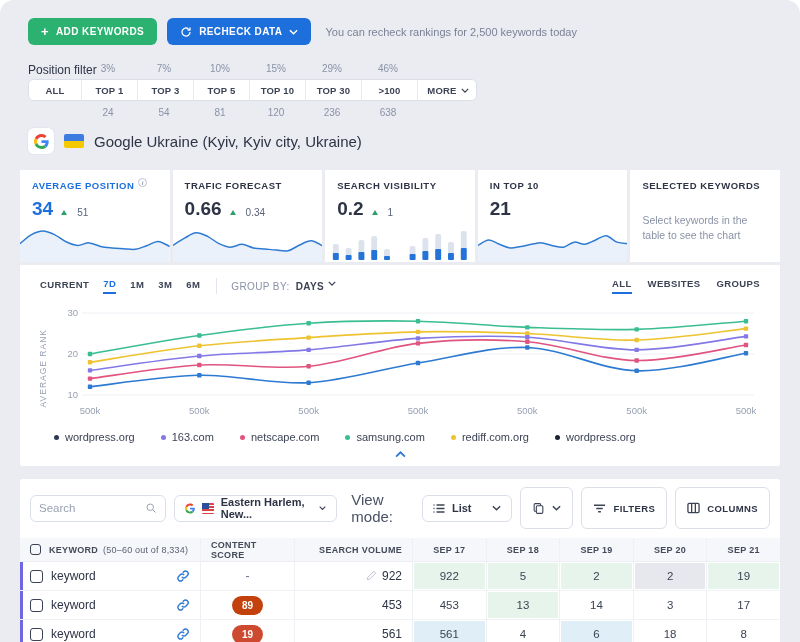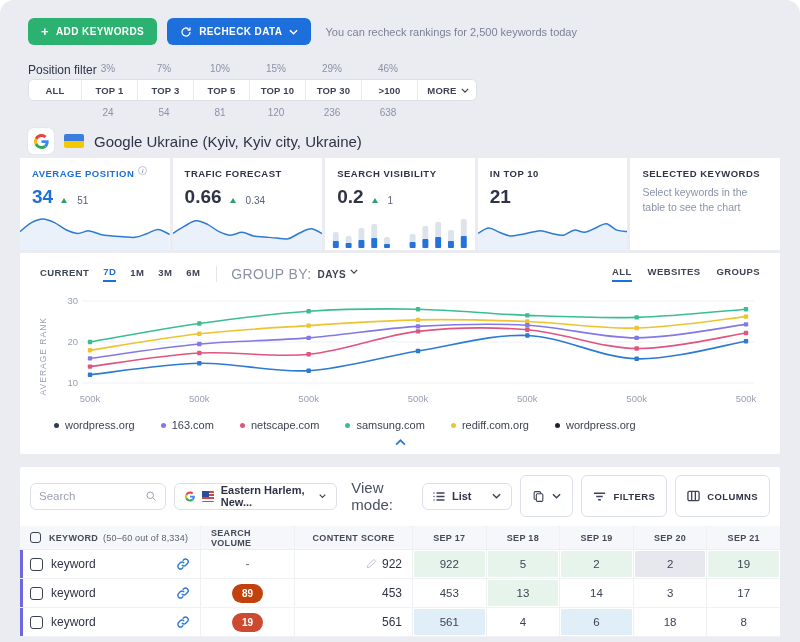--- a/index.html
+++ b/index.html
@@ -31,47 +31,47 @@
   .fromto-box { width:76px; height:23px; background:#fff; border:1px solid #dadfe8; border-radius:6px; display:flex; align-items:center; gap:8px; padding:0 10px; font-size:10px; color:#3c4354; position:relative; overflow:hidden; }
   .dash { color:#3c4354; letter-spacing:-1px; }
   .to-clip { position:absolute; right:12px; bottom:-7px; font-size:10px; color:#9aa1b2; }
   .changes-box { width:86px; height:23px; background:#fff; border:1px solid #dadfe8; border-radius:6px; display:flex; align-items:center; font-size:10px; color:#2e3446; }
   .chg-half { flex:1; display:flex; align-items:center; justify-content:center; gap:4px; }
   .chg-half + .chg-half { border-left:1px solid #e7eaf0; }
   .tri-up { width:0; height:0; border-left:3.5px solid transparent; border-right:3.5px solid transparent; border-bottom:5px solid var(--up); display:inline-block; }
   .tri-down { width:0; height:0; border-left:3.5px solid transparent; border-right:3.5px solid transparent; border-top:5px solid var(--down); display:inline-block; }
 
   
-  .se-header { display:flex; align-items:center; gap:10px; margin:10px 0 4px 8px; }
+  .se-header { display:flex; align-items:center; gap:10px; margin:10px 0 16px 8px; }
   .g-box { width:26px; height:26px; background:#fff; border-radius:6px; display:flex; align-items:center; justify-content:center; box-shadow:0 0 0 1px #e3e6ee; }
   .ua-flag { width:20px; height:14px; border-radius:2px; overflow:hidden; display:inline-block; }
   .ua-flag div:first-child { height:7px; background:#3d7de0; }
   .ua-flag div:last-child { height:7px; background:#f5c900; }
   .se-title { font-size:15px; color:#2e3446; }
 
   
   .stats-row { display:flex; gap:3px; margin-bottom:3px; }
   .stat-card { flex:1; background:#fff; padding:10px 12px 0; height:92px; overflow:hidden; position:relative; }
   .stat-title { font-size:9.5px; font-weight:bold; letter-spacing:.5px; color:#2e3446; display:flex; align-items:flex-start; gap:4px; }
   .stat-title.blue { color:var(--accent-blue); }
   .info-i { width:9px; height:9px; border:1px solid #b9c2d4; border-radius:50%; font-size:6px; color:#8a92a6; display:inline-flex; align-items:center; justify-content:center; font-style:italic; margin-top:-2px; }
   .stat-value-row { display:flex; align-items:baseline; gap:8px; margin-top:7px; }
   .stat-value { font-size:19px; font-weight:bold; color:#2e3446; }
   .stat-value.blue { color:var(--accent-blue); }
   .delta { font-size:10px; color:#59627a; display:inline-flex; align-items:center; gap:10px; }
   .spark, .bars { position:absolute; left:0; right:0; bottom:0; width:100%; height:46px; }
-  .stat-note { font-size:10.5px; color:#8a92a6; line-height:1.45; margin-top:6px; }
+  .stat-note { font-size:10.5px; color:#8a92a6; line-height:1.45; margin-top:22px; }
 
   
   .chart-card { background:#fff; border-radius:0 0 2px 2px; padding:8px 20px 4px; margin-bottom:13px; }
   .chart-controls { display:flex; align-items:center; height:26px; margin-bottom:4px; }
   .cc-item { font-size:9.5px; font-weight:bold; letter-spacing:.4px; color:#3c4354; margin-right:14px; cursor:pointer; padding-bottom:3px; }
   .cc-item.active { color:var(--accent-blue); border-bottom:2px solid var(--accent-blue); }
   .cc-sep { width:1px; height:16px; background:#e3e6ee; margin:0 14px 0 2px; }
-  .groupby-label { font-size:14px; color:#8a92a6; letter-spacing:.4px; margin-right:6px; }
+  .groupby-label { font-size:10px; color:#8a92a6; letter-spacing:.4px; margin-right:6px; }
   .groupby-value { font-size:10px; font-weight:bold; color:#3c4354; letter-spacing:.4px; display:flex; gap:4px; cursor:pointer; }
   .scopes { margin-left:auto; display:flex; gap:16px; }
   .scope { font-size:9.5px; font-weight:bold; letter-spacing:.4px; color:#3c4354; cursor:pointer; padding-bottom:3px; }
   .scope.active { border-bottom:2px solid var(--accent-blue); }
   .chart-area { position:relative; padding-left:14px; }
   .ylabel { position:absolute; left:-2px; top:26px; font-size:8.5px; letter-spacing:1px; color:#98a0b3; transform:rotate(180deg); writing-mode:vertical-rl; }
   .tick { font-size:9.5px; fill:#98a0b3; }
   .legend { display:flex; gap:26px; padding:6px 0 2px 14px; }
   .legend-item { display:flex; align-items:center; gap:6px; font-size:11px; color:#3c4354; cursor:pointer; }
   .legend-dot { width:5px; height:5px; border-radius:50%; display:inline-block; }
@@ -454,22 +454,22 @@
           <span>COLUMNS</span>
         </div>
       </div>
     </div>
 
     <div class="t-row t-head">
       <div class="t-cell cell-kw">
         <span class="checkbox" style="width:11px;height:11px;"></span>
         <span><span>KEYWORD</span><span class="hdr-range">(50–60 out of 8,334)</span></span>
       </div>
+      <div class="t-cell cell-center">CONTENT SCORE</div>
       <div class="t-cell cell-right">SEARCH VOLUME</div>
-      <div class="t-cell cell-center">CONTENT SCORE</div>
       <div class="t-cell cell-center">SEP 17</div>
       <div class="t-cell cell-center">SEP 18</div>
       <div class="t-cell cell-center">SEP 19</div>
       <div class="t-cell cell-center">SEP 20</div>
       <div class="t-cell cell-center">SEP 21</div>
     </div>
 
     <div class="t-row t-body">
       <div class="t-cell cell-kw">
         <span class="checkbox"></span>

